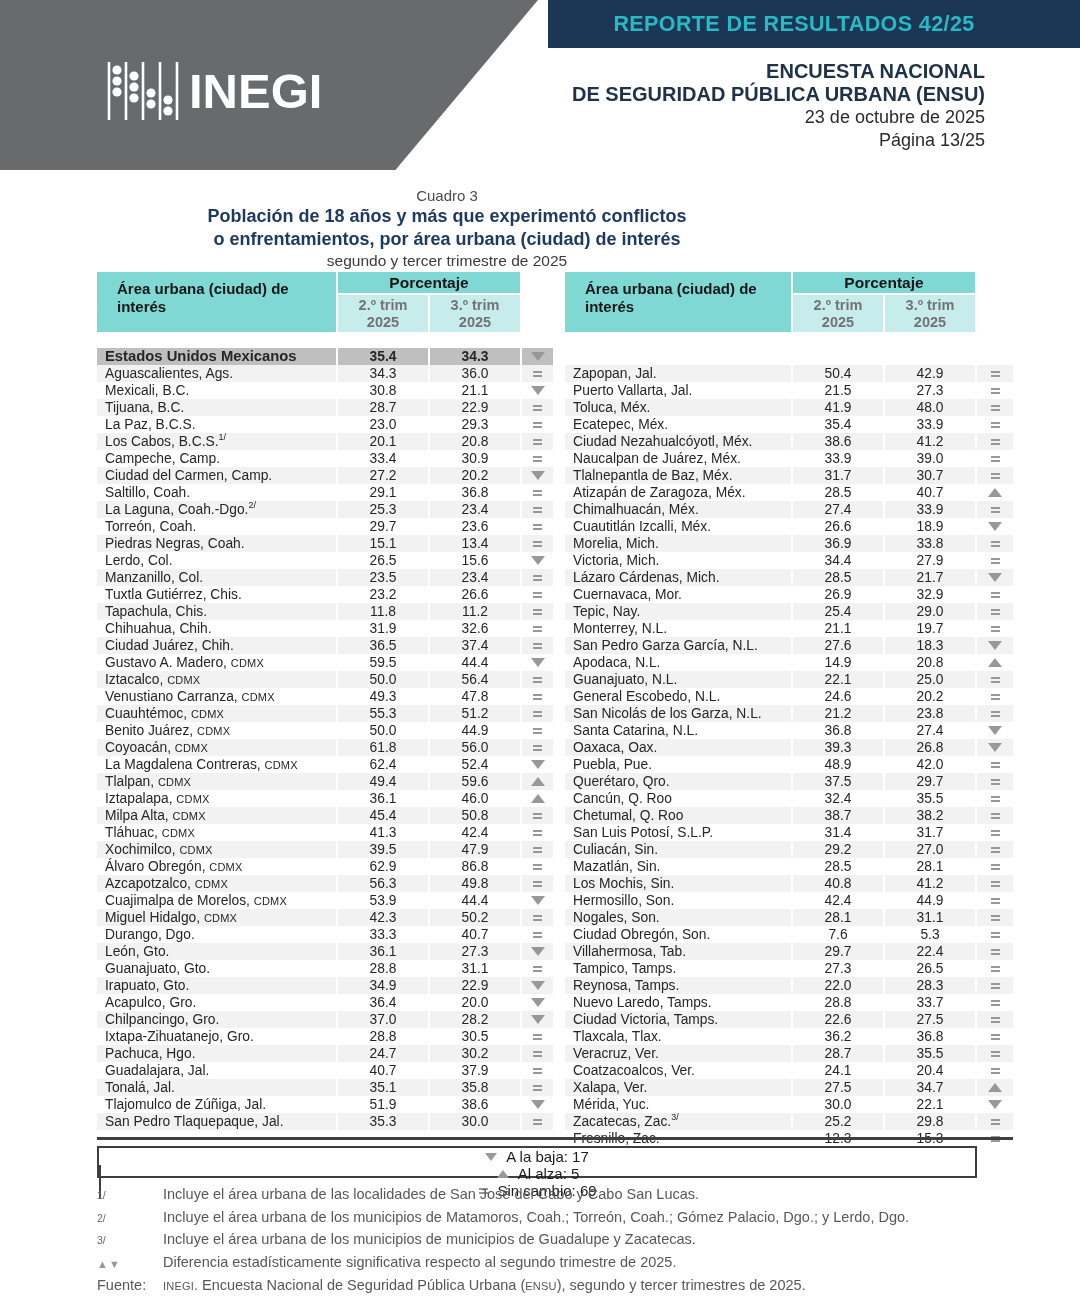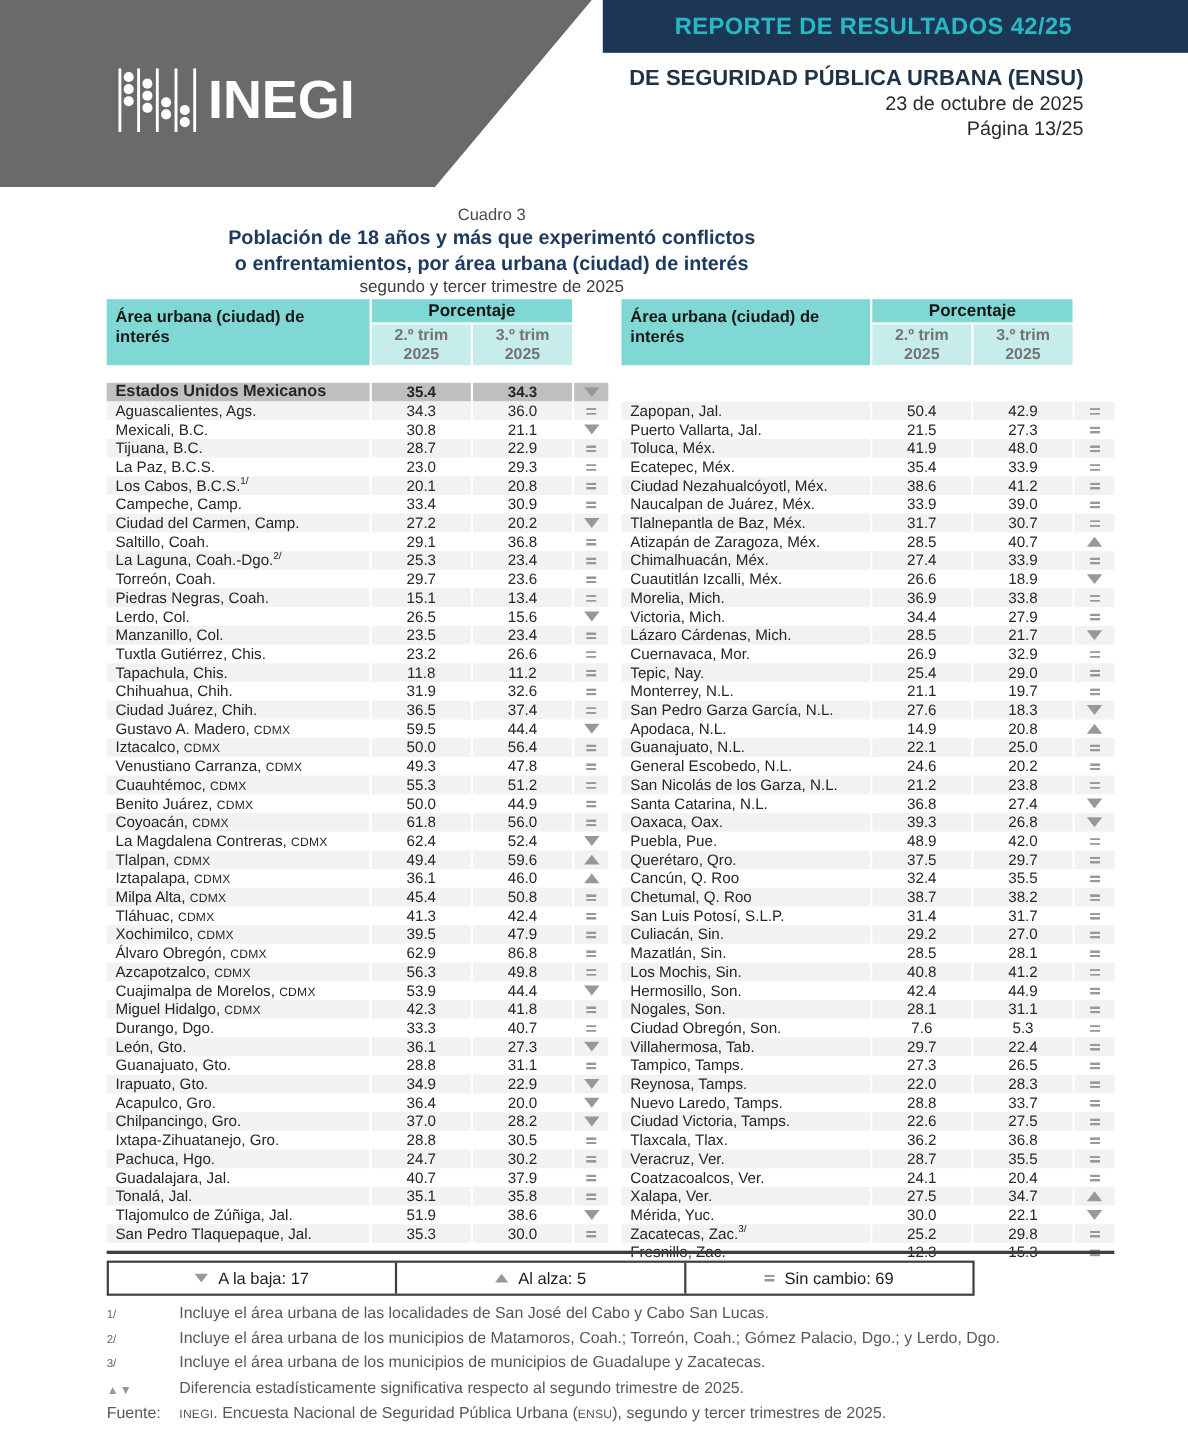--- a/index.html
+++ b/index.html
@@ -31,21 +31,21 @@
   .cuadro{font-size:15px;color:#4a4a4a;line-height:19px;}
   .main-title{font-size:18px;font-weight:bold;color:var(--title-navy);line-height:22.5px;}
   .subtitle{font-size:15.5px;color:#3c3c3c;line-height:19px;margin-top:1px;}
 
   
   .tables{position:absolute;left:97px;top:272px;display:flex;gap:12px;align-items:flex-start;}
   .tbl-left{--name-w:239px;--sym-w:31px;}
   .tbl-right{--name-w:226px;--sym-w:36px;}
   .hdr-grid{display:grid;grid-template-columns:var(--name-w) 90px 90px var(--sym-w);gap:2px;}
   .cell-areahdr{grid-row:1/3;grid-column:1;background:var(--header-teal);font-weight:bold;
-    font-size:15px;line-height:18px;padding:8px 8px 0 8px;color:#161616;box-sizing:border-box;}
+    font-size:15px;line-height:18px;padding:8px 8px 0 20px;color:#161616;box-sizing:border-box;}
   .cell-grouphdr{grid-row:1;grid-column:2/4;background:var(--header-teal);text-align:center;
     font-weight:bold;font-size:15.5px;height:21px;line-height:21px;color:#161616;}
   .cell-subhdr{background:var(--subheader-teal);height:37px;display:flex;flex-direction:column;
     align-items:center;justify-content:center;font-weight:bold;font-size:14.5px;line-height:17px;color:#737373;}
   .cell-symhdr{grid-row:1/3;grid-column:4;background:#fff;}
   .rows{margin-top:16px;}
   .row{display:grid;grid-template-columns:var(--name-w) 90px 90px var(--sym-w);column-gap:2px;height:17px;}
   .c{font-size:13.8px;line-height:17px;white-space:nowrap;overflow:hidden;color:#262626;}
   .c.name{padding-left:8px;}
   .c.val{text-align:center;}
@@ -62,22 +62,22 @@
     border-top:9px solid var(--trend-gray);}
   .tri-up{width:0;height:0;border-left:7px solid transparent;border-right:7px solid transparent;
     border-bottom:9px solid var(--trend-gray);}
   .eq-mark{width:9px;height:6px;
     background:linear-gradient(to bottom,var(--trend-gray) 0 2px,rgba(0,0,0,0) 2px 4px,var(--trend-gray) 4px 6px);}
   .tri-down.sm,.tri-up.sm{border-left-width:6px;border-right-width:6px;}
   .tri-down.sm{border-top-width:8px;} .tri-up.sm{border-bottom-width:8px;}
 
   
   .heavy-rule{position:absolute;left:97px;top:1137px;width:916px;height:3px;background:var(--rule-dark);}
-  .legend{position:absolute;left:97px;top:1146px;width:789px;height:32px;border:2px solid var(--rule-dark);
-    box-sizing:border-box;display:flex;background:#fff;}
+  .legend{position:absolute;left:97px;top:1146px;width:880px;height:32px;border:2px solid var(--rule-dark);
+    box-sizing:border-box;display:flex;background:#fff;flex-direction:column;}
   .leg-cell{flex:1;display:flex;align-items:center;justify-content:center;gap:9px;
     font-size:15px;color:#1c1c1c;}
   .leg-cell + .leg-cell{border-left:2px solid var(--rule-dark);}
   .footnotes{position:absolute;left:97px;top:1184px;width:930px;color:var(--fn-gray);}
   .fn{display:flex;line-height:21.5px;font-size:14.5px;}
   .fn-marker{width:66px;flex:none;}
   .fn-marker.supm{font-size:10.5px;padding-top:1px;color:#5c6b74;}
   .fn-marker.trim{font-size:11px;color:var(--trend-gray);letter-spacing:1px;padding-top:2px;}
   .fn-text{flex:1;}
 </style>
@@ -108,20 +108,21 @@
         <circle cx="62" cy="38" r="4.6"></circle>
           <circle cx="62" cy="49" r="4.6"></circle>
       </g>
     </svg>
     <span class="logo-word">INEGI</span>
   </div>
   <div class="banner">
     <span class="banner-text">REPORTE DE RESULTADOS 42/25</span>
   </div>
   <div class="header-right">
+    <div class="hr-bold">ENCUESTA NACIONAL</div>
     <div class="hr-bold">DE SEGURIDAD PÚBLICA URBANA (ENSU)</div>
     <div class="hr-reg">23 de octubre de 2025</div>
     <div class="hr-reg">Página 13/25</div>
   </div>
 
   <div class="title-block">
     <div class="cuadro">Cuadro 3</div>
     <div class="main-title">Población de 18 años y más que experimentó conflictos</div>
     <div class="main-title">o enfrentamientos, por área urbana (ciudad) de interés</div>
     <div class="subtitle">segundo y tercer trimestre de 2025</div>
@@ -403,21 +404,21 @@
             <div class="c name">Cuajimalpa de Morelos, <span class="sc">CDMX</span></div>
             <div class="c val">53.9</div>
             <div class="c val">44.4</div>
             <div class="c sym">
               <span class="tri-down"></span>
             </div>
           </div>
           <div class="row odd">
             <div class="c name">Miguel Hidalgo, <span class="sc">CDMX</span></div>
             <div class="c val">42.3</div>
-            <div class="c val">41.8</div>
+            <div class="c val">50.2</div>
             <div class="c sym">
               <span class="eq-mark"></span>
             </div>
           </div>
           <div class="row">
             <div class="c name">Durango, Dgo.</div>
             <div class="c val">33.3</div>
             <div class="c val">40.7</div>
             <div class="c sym">
               <span class="eq-mark"></span>

